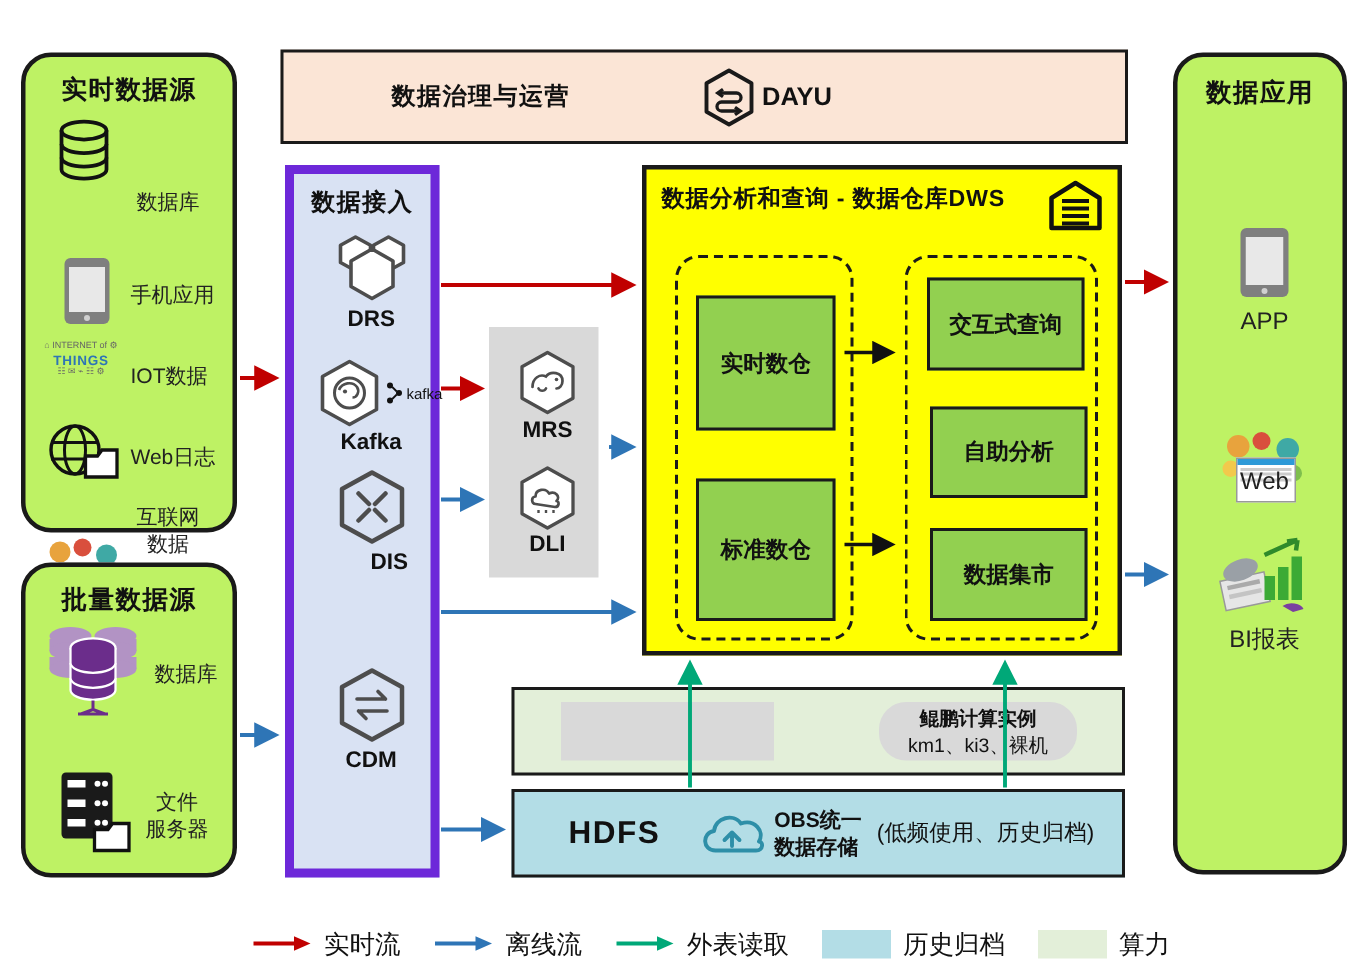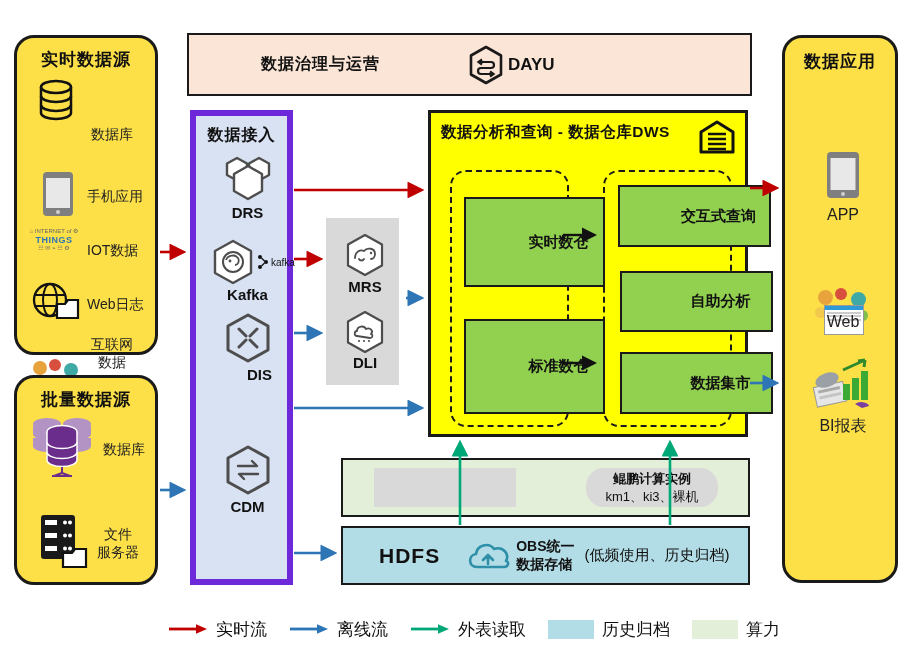--- a/index.html
+++ b/index.html
@@ -1,39 +1,39 @@
 <!DOCTYPE html>
 <html><head>
 <meta charset="utf-8">
 <style>
   html,body{margin:0;padding:0;background:#ffffff;}
   .canvas{position:relative;width:914px;height:651px;background:#ffffff;
           font-family:"Liberation Sans","DejaVu Sans",sans-serif;color:#111;overflow:hidden;}
   .abs{position:absolute;}
   .panel{position:absolute;box-sizing:border-box;}
-  .rounded{border:3px solid #1a1a1a;border-radius:20px;background:#fde047;}
+  .rounded{border:3px solid #1a1a1a;border-radius:20px;background:#bef264;}
   .ptitle{font-weight:bold;font-size:17px;text-align:center;letter-spacing:1px;}
   .lbl{font-size:14px;color:#222;}
   .lbl2{font-size:14px;color:#222;white-space:pre-line;text-align:center;line-height:1.25;}
   .svcl{font-weight:bold;font-size:15px;text-align:center;}
   
   .banner{left:187px;top:33px;width:565px;height:63px;background:#FBE5D6;border:2px solid #1a1a1a;
           display:flex;align-items:center;}
   .banner .t{font-weight:bold;font-size:16px;margin-left:72px;letter-spacing:1px;}
   .banner .dayu{font-weight:bold;font-size:17px;margin-left:4px;}
   
   .ingest{left:190px;top:110px;width:103px;height:475px;background:#D9E2F3;border:6px solid #6d28d9;}
   
   .proc{left:326px;top:218px;width:73px;height:167px;background:#D9D9D9;}
   
   .dws{left:428px;top:110px;width:320px;height:327px;background:#FFFF00;border:3px solid #1a1a1a;}
   .dws-title{position:absolute;left:10px;top:9px;font-weight:bold;font-size:15.5px;letter-spacing:0.5px;}
   .dashedbox{position:absolute;border:2.5px dashed #1a1a1a;border-radius:16px;}
   .greenbox{position:absolute;background:#92D050;border:2px solid #1a1a1a;display:flex;align-items:center;justify-content:center;
-            font-weight:bold;font-size:15px;padding-left:48px;}
+            font-weight:bold;font-size:15px;}
   
   .compute{left:341px;top:458px;width:409px;height:59px;background:#E3EFD9;border:2px solid #1a1a1a;}
   .inst{position:absolute;background:#D9D9D9;text-align:center;font-size:13px;line-height:1.35;padding-top:2px;box-sizing:border-box;}
   .inst .l1{font-weight:bold;}
   
   .storage{left:341px;top:526px;width:409px;height:59px;background:#B3DDE6;border:2px solid #1a1a1a;
            display:flex;align-items:center;}
   .hdfs{font-weight:bold;font-size:21px;margin-left:36px;letter-spacing:1px;}
   .obs{font-weight:bold;font-size:14px;line-height:1.25;white-space:pre-line;margin-left:6px;}
   .note{font-size:15px;margin-left:10px;}

